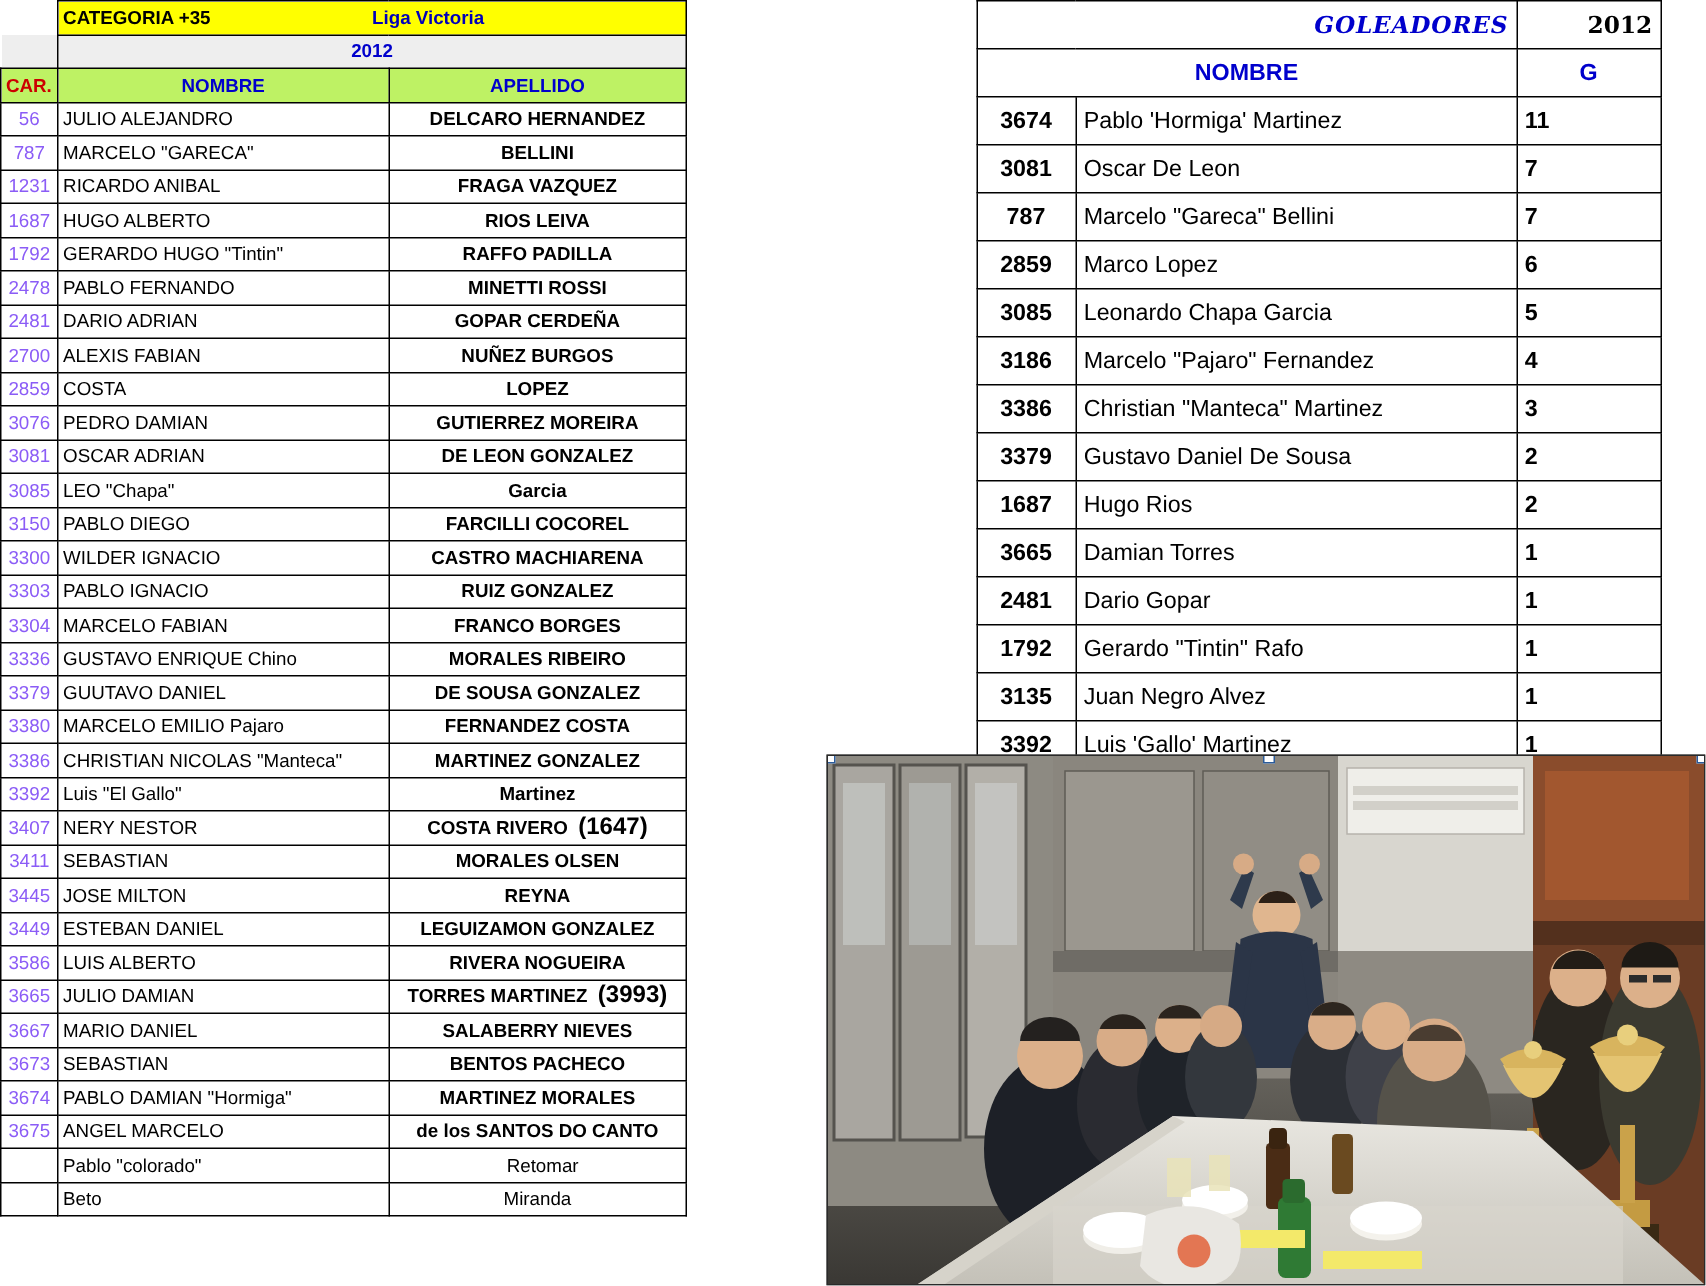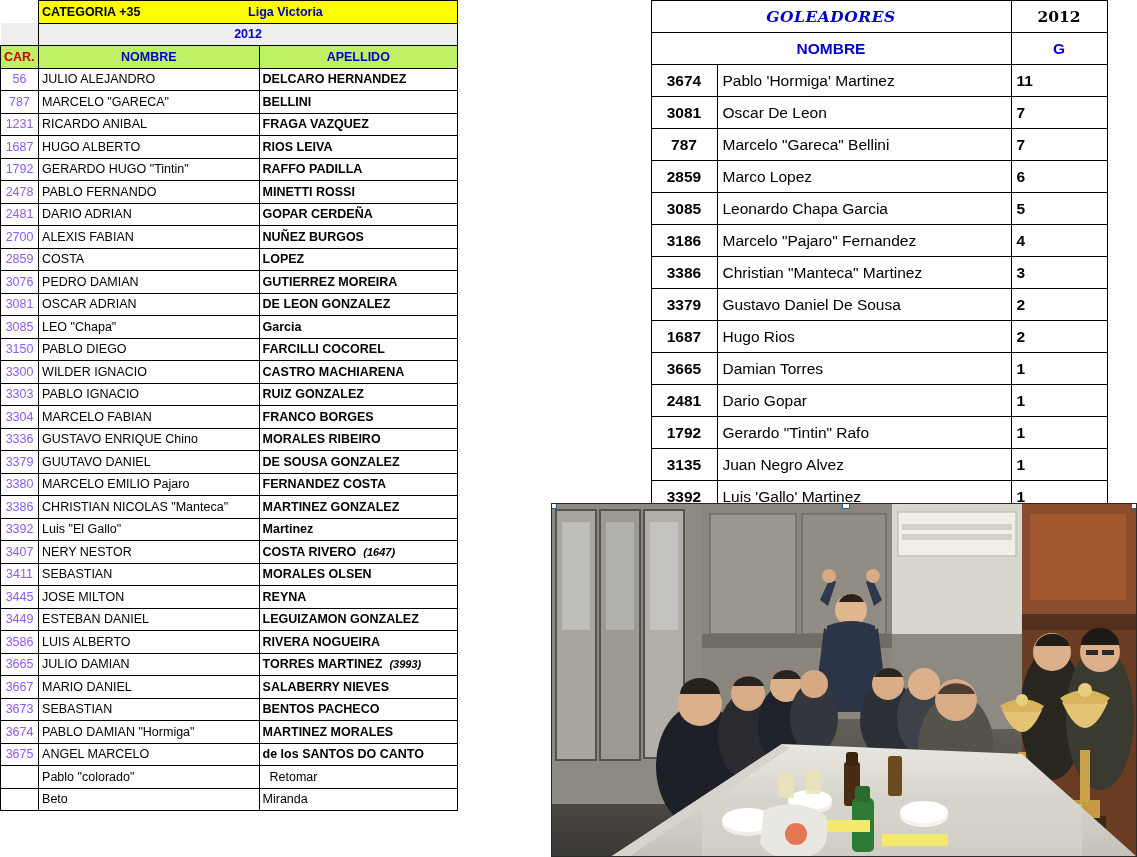--- a/index.html
+++ b/index.html
@@ -72,23 +72,23 @@
     font-size: 13px;
   }
   .hdr-car { color: #cc0000 !important; text-align: left !important; padding-left: 3px !important; }
 
   .cell-car {
     text-align: center;
     color: #8b5cf6;
     font-size: 12px;
   }
   .cell-nom { color: #000000; }
-  .cell-ape { font-weight: bold; color: #000000; }
+  .cell-ape { font-weight: bold; color: #000000; text-align: center; }
   .cell-ape.plain { font-weight: normal; }
-  .ape-sub { font-style: italic; font-size: 11px; }
+  .ape-sub { font-size: 16px; }
   .indent { padding-left: 10px !important; }
 
   
   #right-panel {
     position: absolute;
     left: 585px;
     top: 0;
     width: 552px;
     height: 520px;
   }
@@ -107,21 +107,21 @@
     white-space: nowrap;
     background: #ffffff;
   }
   .sc-num { width: 66px; text-align: center; font-weight: bold; font-size: 15px; }
   .sc-name { width: 294px; }
   .sc-goals { width: 96px; font-weight: bold; }
   .sc-pad { width: 94px; border: none !important; background: #ffffff !important; }
   .sc-lead { width: 66px; border: none !important; background: #ffffff !important; }
 
   .sc-title td {
-    text-align: center;
+    text-align: right;
   }
   .sc-title-main {
     font-family: "DejaVu Serif", serif;
     font-weight: bold;
     font-style: italic;
     color: #0000cc;
     font-size: 20px;
     letter-spacing: 0.5px;
   }
   .sc-year {

